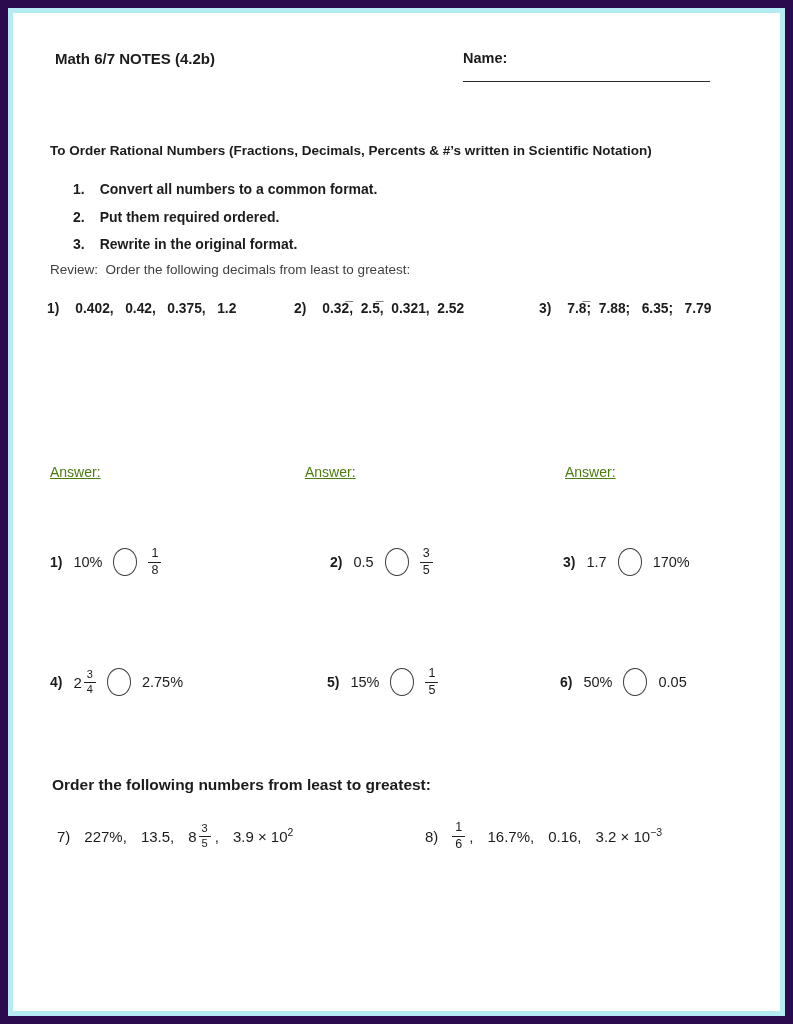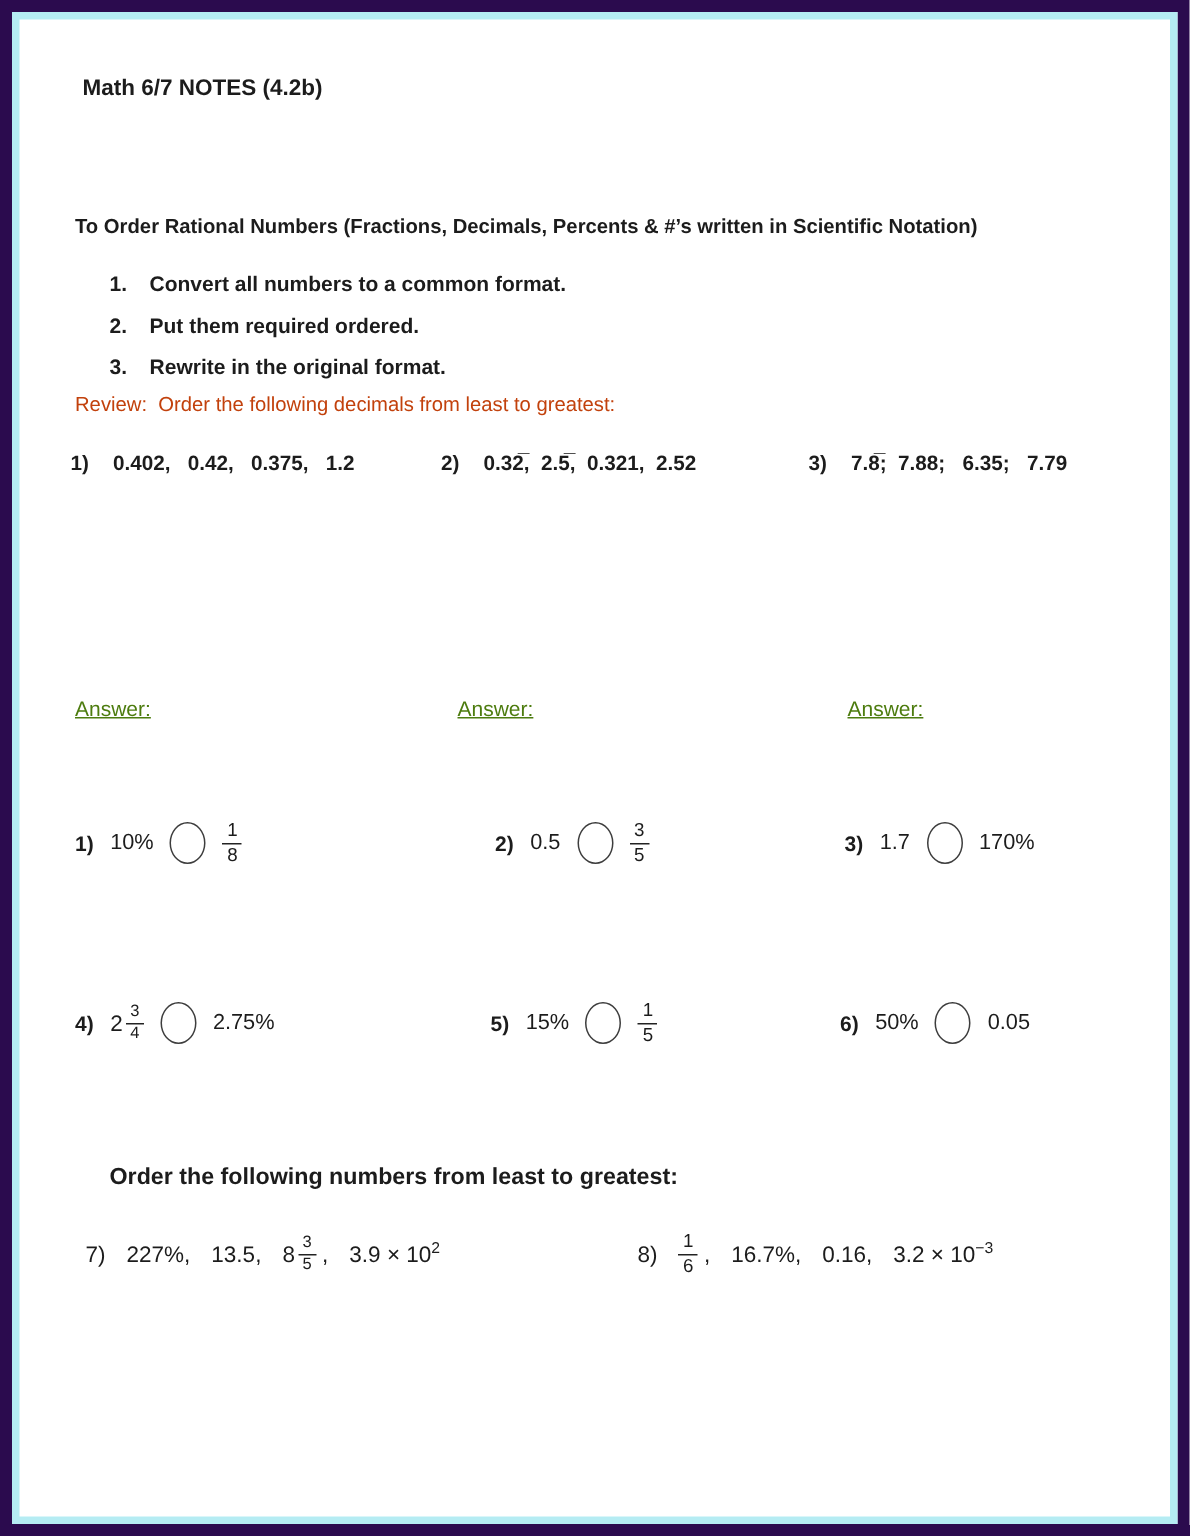--- a/index.html
+++ b/index.html
@@ -23,21 +23,21 @@
 
   .course{left:55px;top:50px;font-size:15px;font-weight:bold;}
   .namewrap{left:463px;top:50px;font-size:14.5px;font-weight:bold;}
   .nameline{display:inline-block;width:247px;border-bottom:1.5px solid #2a2a2a;height:15px;vertical-align:baseline;}
   .title{left:0;right:0;top:92px;text-align:center;font-size:23px;font-weight:bold;}
   .intro{left:50px;top:143px;font-size:13.5px;font-weight:bold;}
   .step{left:73px;font-size:14px;font-weight:bold;display:flex;gap:15px;}
   .step1{top:181px;}
   .step2{top:209px;}
   .step3{top:236px;}
-  .review{left:50px;top:262px;font-size:13.5px;color:#c2410c;}
+  .review{left:50px;top:262px;font-size:13.5px;color:#404040;}
 
   .rev-problem{top:301px;font-size:13.8px;font-weight:bold;display:flex;gap:16px;}
   .rev1{left:47px;}
   .rev2{left:294px;}
   .rev3{left:539px;}
 
   .answer{top:464px;font-size:14px;color:#4d7c0f;text-decoration:underline;}
   .ans1{left:50px;}
   .ans2{left:305px;}
   .ans3{left:565px;}
@@ -63,35 +63,38 @@
     background:#fff;
   }
 
   .frac{display:inline-flex;flex-direction:column;align-items:center;line-height:1.05;font-size:12.5px;vertical-align:middle;}
   .frac .fnum{border-bottom:1.2px solid #222;padding:0 3px 1px;}
   .frac .fden{padding-top:1px;}
   .mixed{display:inline-flex;align-items:center;gap:2px;}
   .mixed .whole{font-size:15px;}
   .mixed .frac{font-size:11px;}
 
-  .ord-head{left:52px;top:776px;font-size:15.5px;font-weight:bold;margin-left:21px;}
+  .ord-head{left:52px;top:776px;font-size:15.5px;font-weight:bold;}
   .ord-problem{top:815px;display:flex;align-items:center;gap:14px;font-size:15px;height:42px;}
   .p7{left:57px;}
   .p8{left:425px;}
   .ord-problem .lbl{font-size:15px;}
   sup{font-size:10.5px;vertical-align:super;line-height:0;}
   .comma{margin-left:-10px;}
 </style>
 </head>
 <body>
 
 <div class="page">
   <div class="content">
 
     <div class="abs course">Math 6/7 NOTES (4.2b)</div>
+    <div class="abs namewrap">
+      <span>Name:</span><span class="nameline"></span>
+    </div>
 
 
     <div class="abs intro">To Order Rational Numbers (Fractions, Decimals, Percents &amp; #’s written in Scientific Notation)</div>
 
     <div class="abs step step1">
       <span>1.</span>
       <span>Convert all numbers to a common format.</span>
     </div>
     <div class="abs step step2">
       <span>2.</span>

